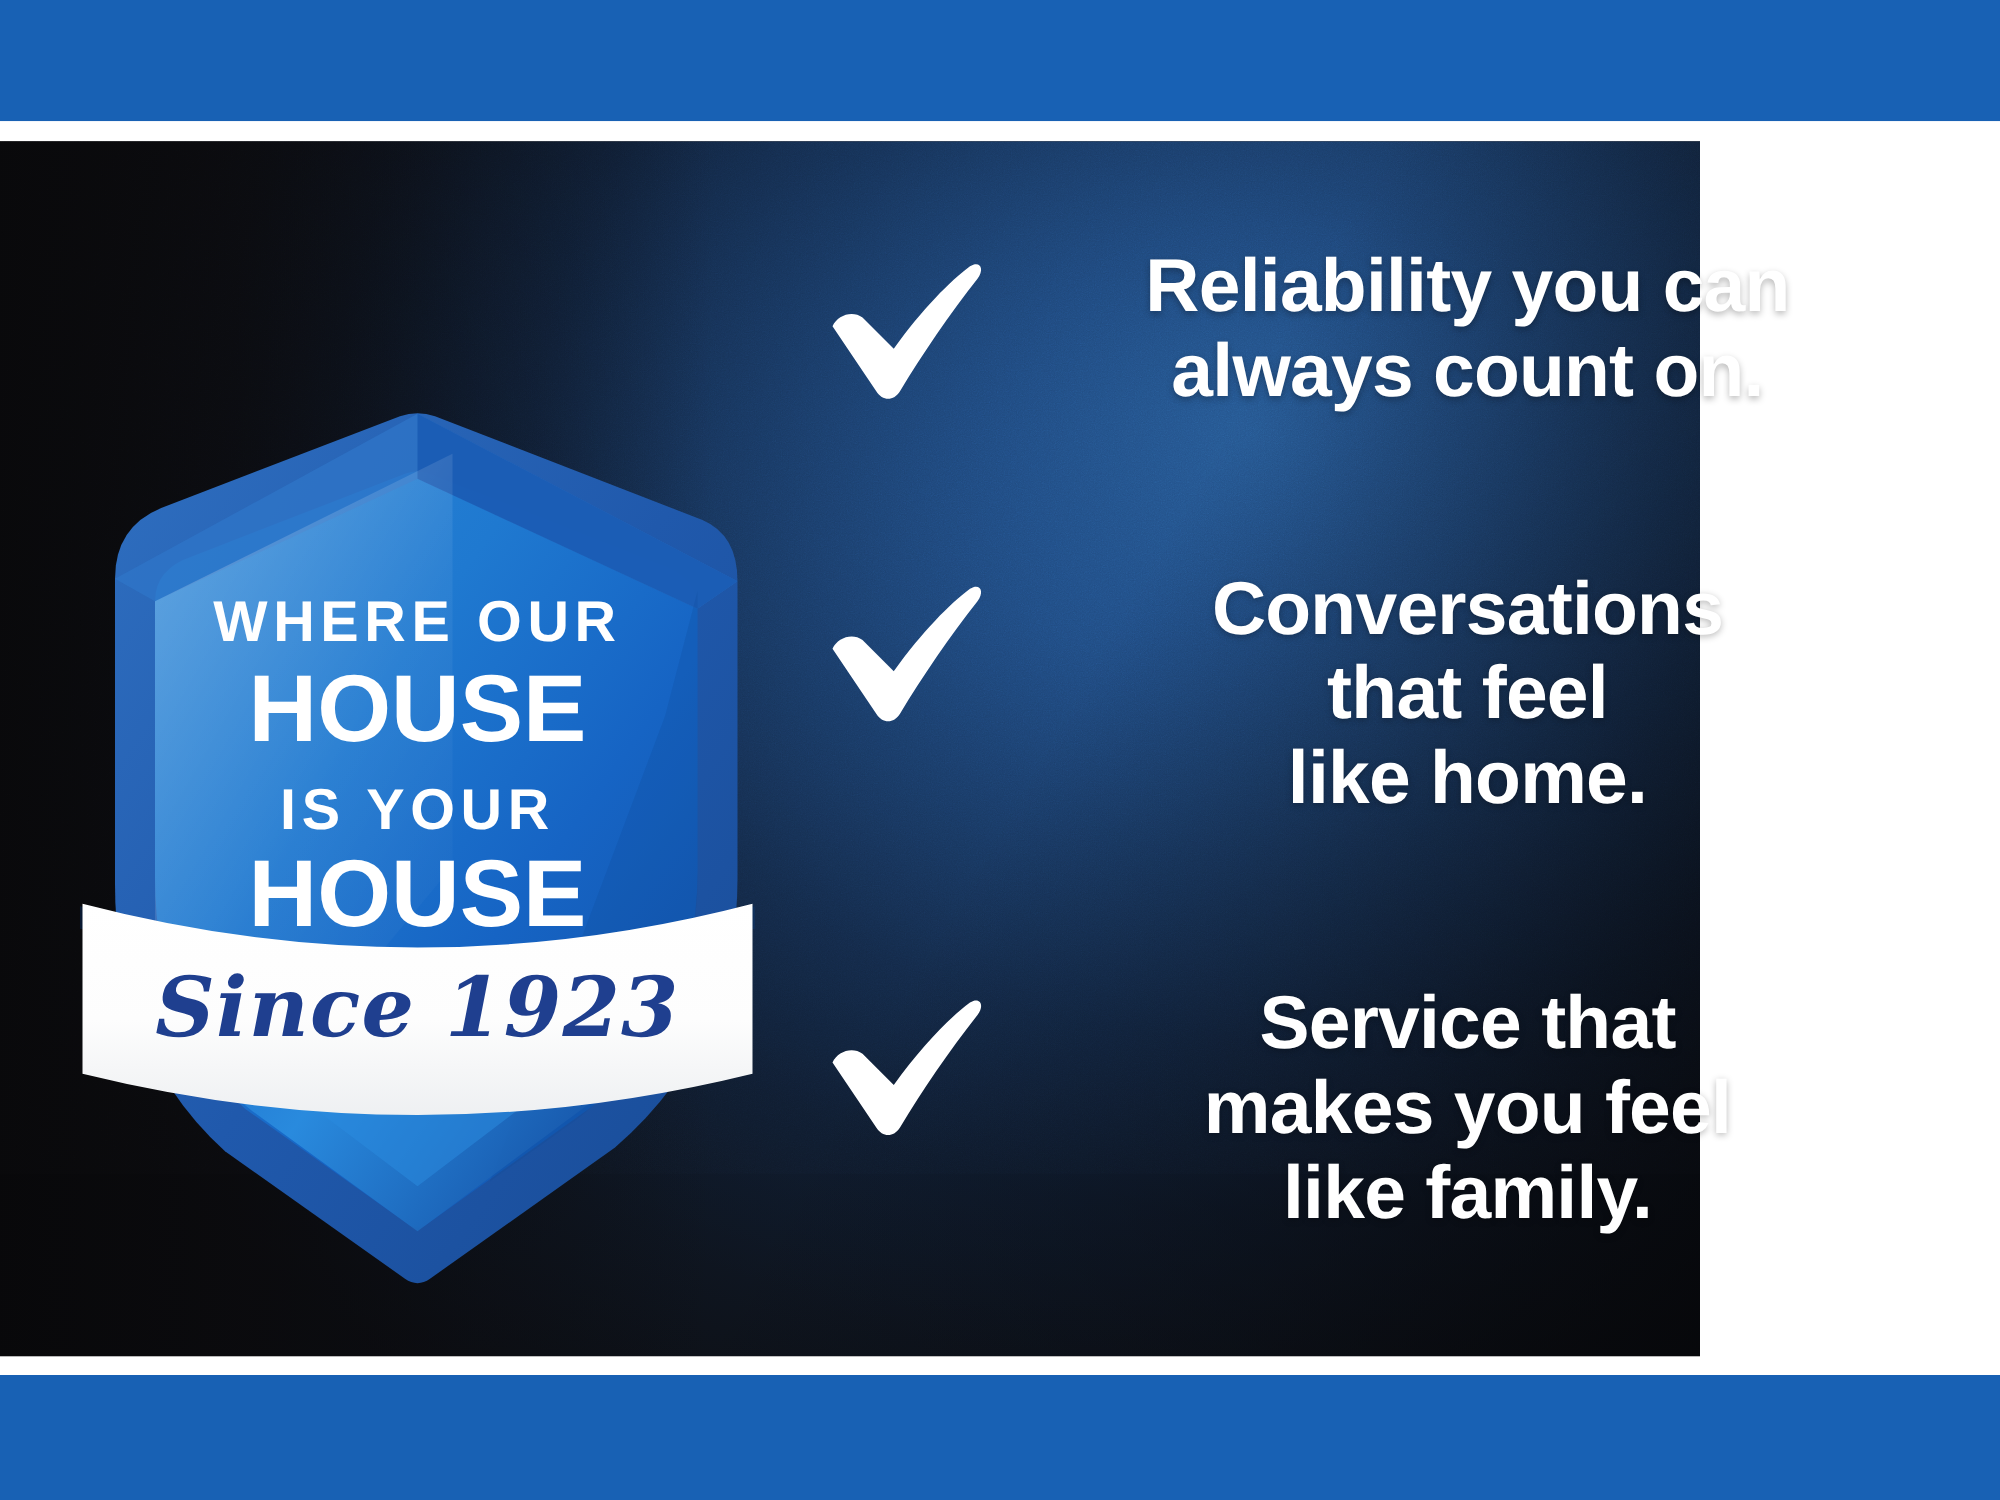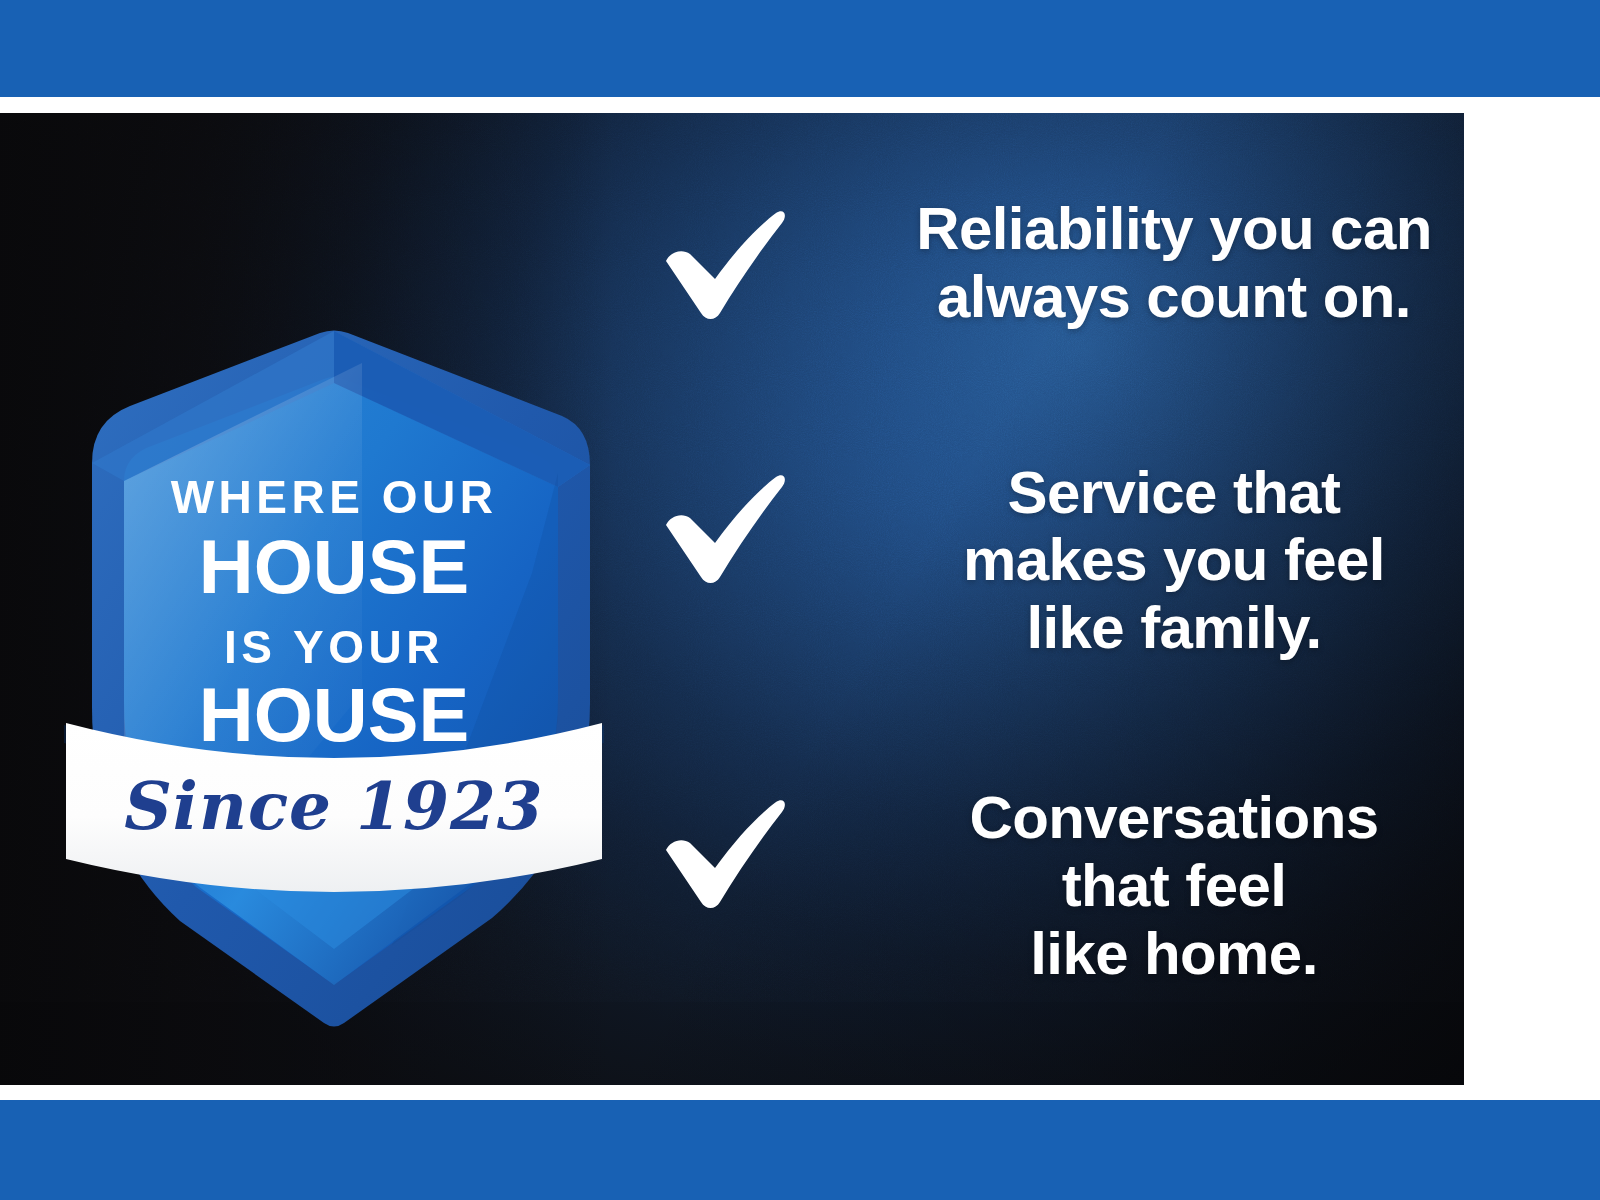--- a/index.html
+++ b/index.html
@@ -25,21 +25,21 @@
     position:absolute; left:0; width:1600px; height:16px;
     background:#ffffff;
   }
   #top-gap    { top:97px;  }
   #bottom-gap { top:1085px; height:15px; }
 
   
   #stage {
     position:absolute;
     left:0; top:113px;
-    width:1464px; height:972px;
+    width:1360px; height:972px;
     background:#0d0d0f;
     overflow:hidden;
   }
   
   #stage-glow {
     position:absolute; inset:0;
     background:
       radial-gradient(ellipse 900px 760px at 74% 24%,
         rgba(49,110,176,0.95) 0%,
         rgba(38,90,152,0.85) 22%,
@@ -235,41 +235,41 @@
         <svg viewBox="0 0 128 116" xmlns="http://www.w3.org/2000/svg">
           <path d="M6,54 C10,45 22,41 30,47 L55,72 C78,40 100,18 116,6
                    C124,1 128,8 122,16 C100,44 78,76 60,106
                    C55,114 46,114 41,106 Z" fill="#ffffff"></path>
         </svg>
       </div>
       <div class="bullet-text">Reliability you can
 always count on.</div>
     </div>
 
+    <div class="bullet" id="bullet-2">
+      <div class="check-wrap">
+        <svg viewBox="0 0 128 116" xmlns="http://www.w3.org/2000/svg">
+          <path d="M6,54 C10,45 22,41 30,47 L55,72 C78,40 100,18 116,6
+                   C124,1 128,8 122,16 C100,44 78,76 60,106
+                   C55,114 46,114 41,106 Z" fill="#ffffff"></path>
+        </svg>
+      </div>
+      <div class="bullet-text">Conversations
+that feel
+like home.</div>
+    </div>
+
     <div class="bullet" id="bullet-1">
       <div class="check-wrap">
         <svg viewBox="0 0 128 116" xmlns="http://www.w3.org/2000/svg">
           <path d="M6,54 C10,45 22,41 30,47 L55,72 C78,40 100,18 116,6
                    C124,1 128,8 122,16 C100,44 78,76 60,106
                    C55,114 46,114 41,106 Z" fill="#ffffff"></path>
         </svg>
       </div>
       <div class="bullet-text">Service that
 makes you feel
 like family.</div>
     </div>
 
-    <div class="bullet" id="bullet-2">
-      <div class="check-wrap">
-        <svg viewBox="0 0 128 116" xmlns="http://www.w3.org/2000/svg">
-          <path d="M6,54 C10,45 22,41 30,47 L55,72 C78,40 100,18 116,6
-                   C124,1 128,8 122,16 C100,44 78,76 60,106
-                   C55,114 46,114 41,106 Z" fill="#ffffff"></path>
-        </svg>
-      </div>
-      <div class="bullet-text">Conversations
-that feel
-like home.</div>
-    </div>
-
   </div>
 
 </div>
 
 </body></html>

